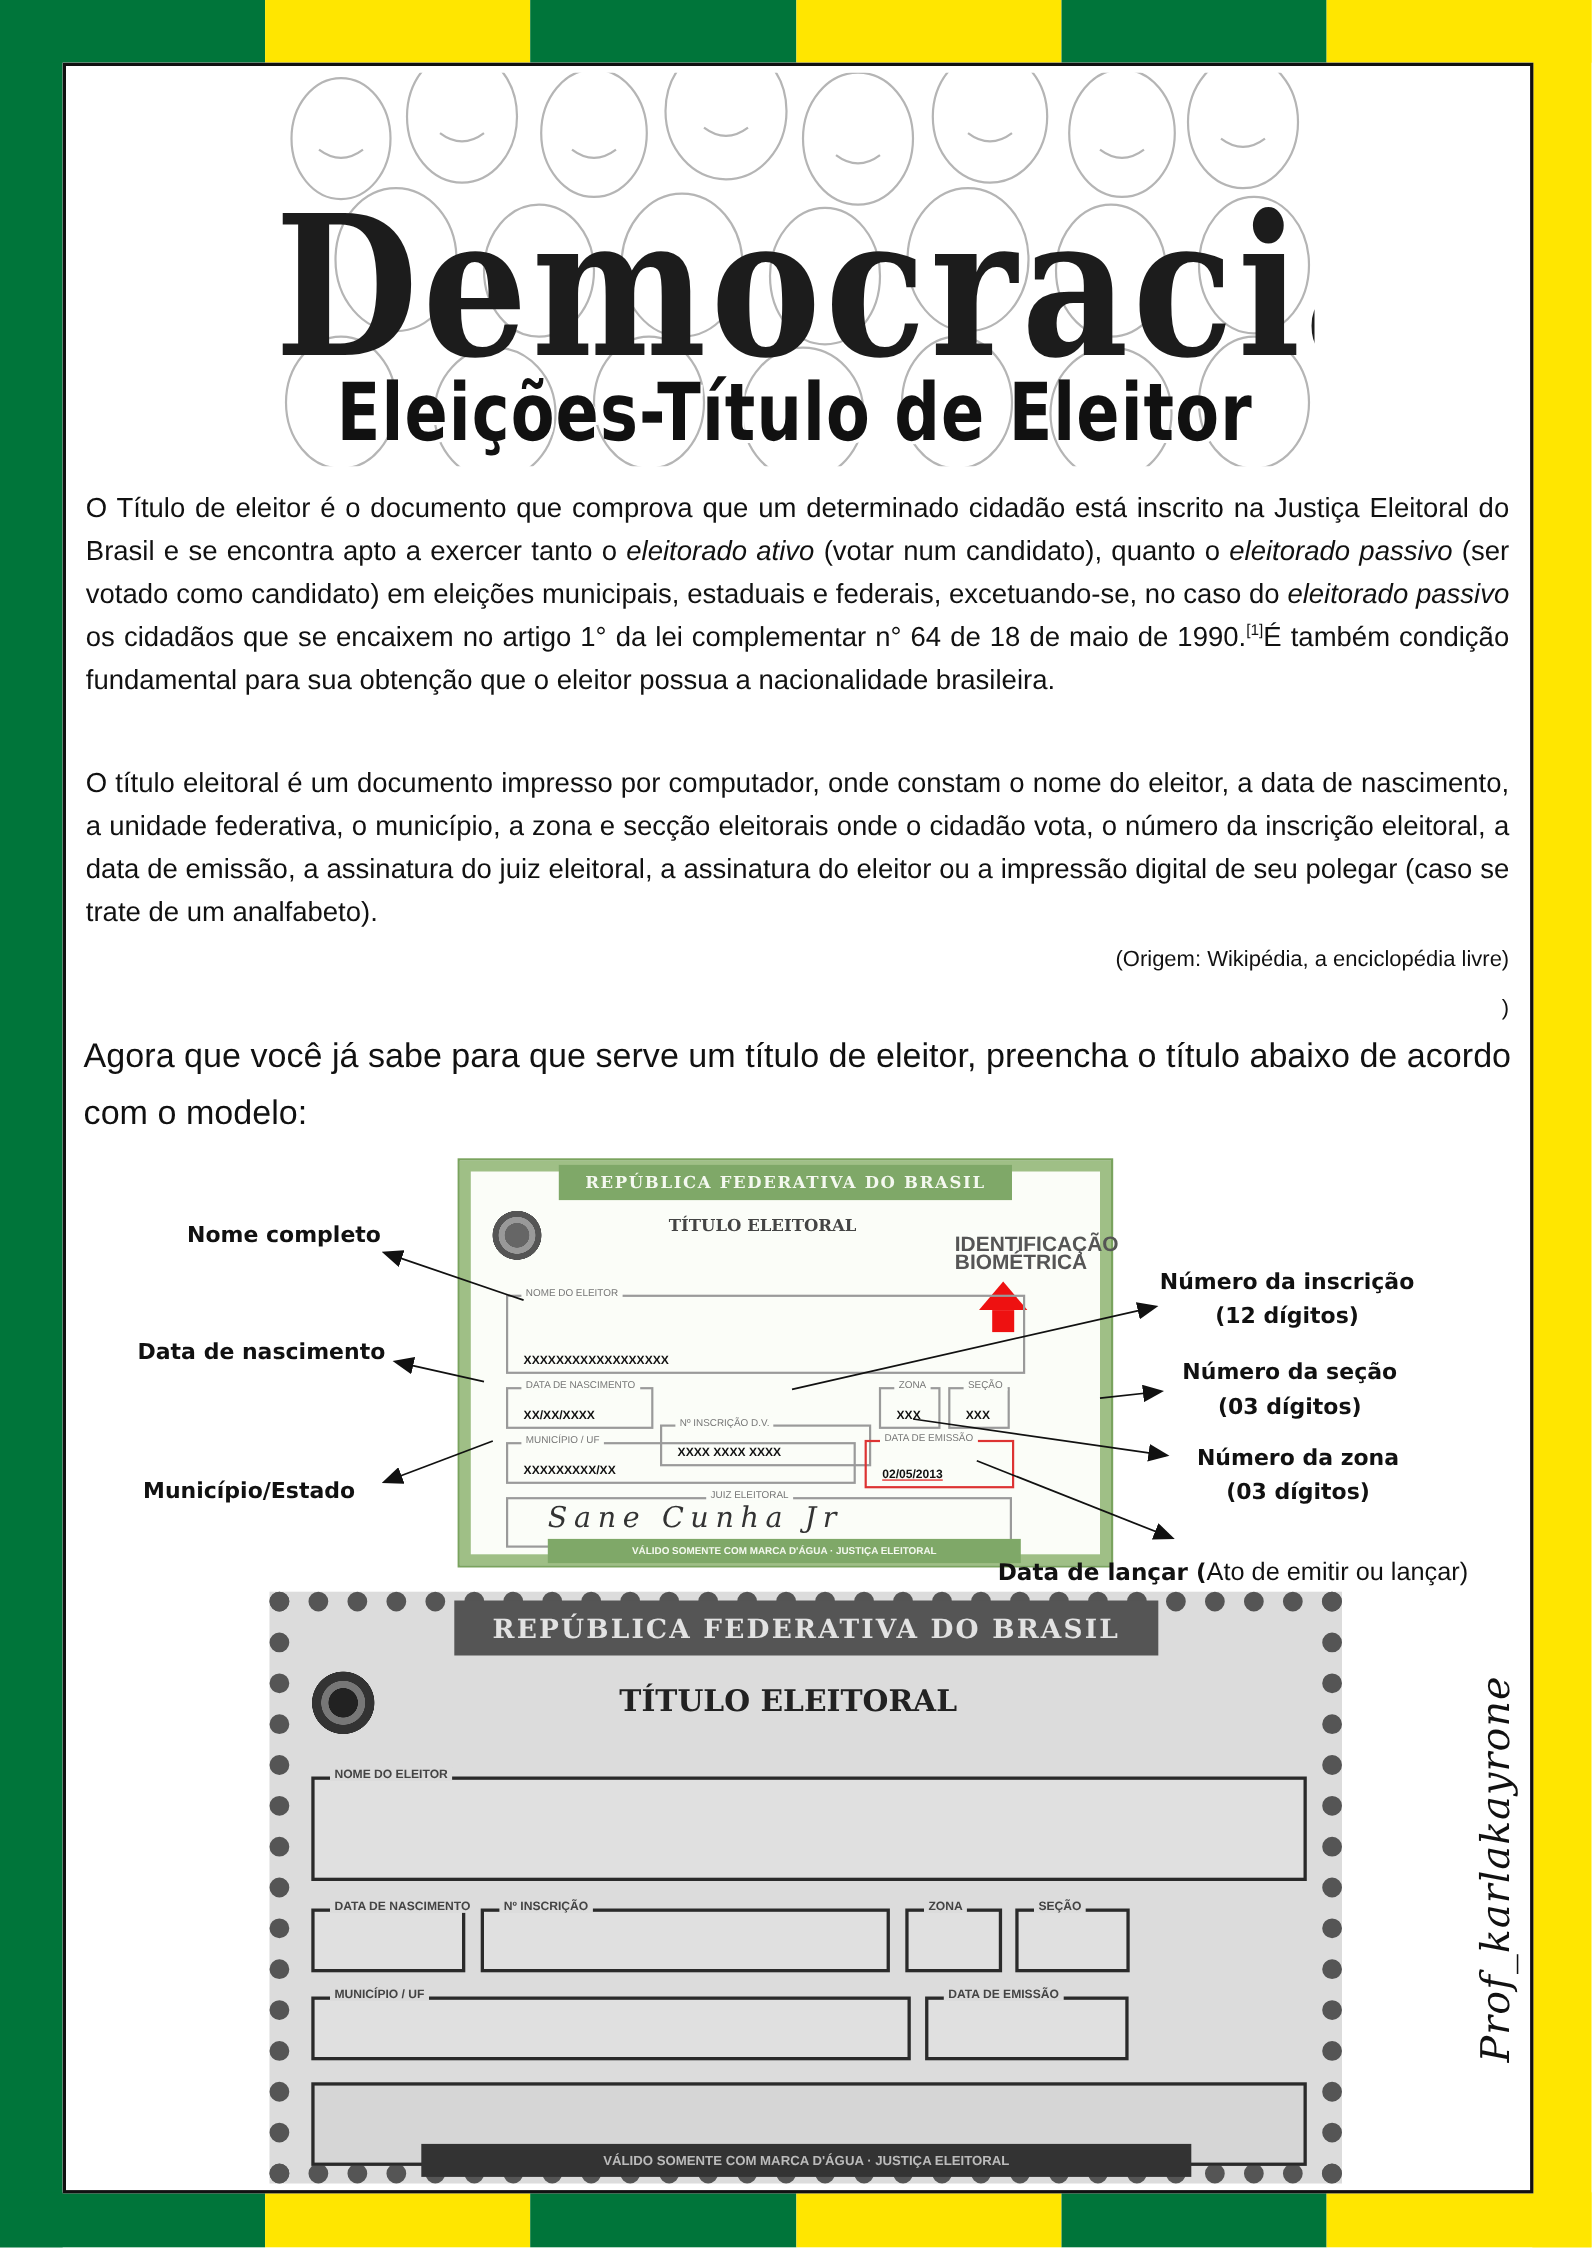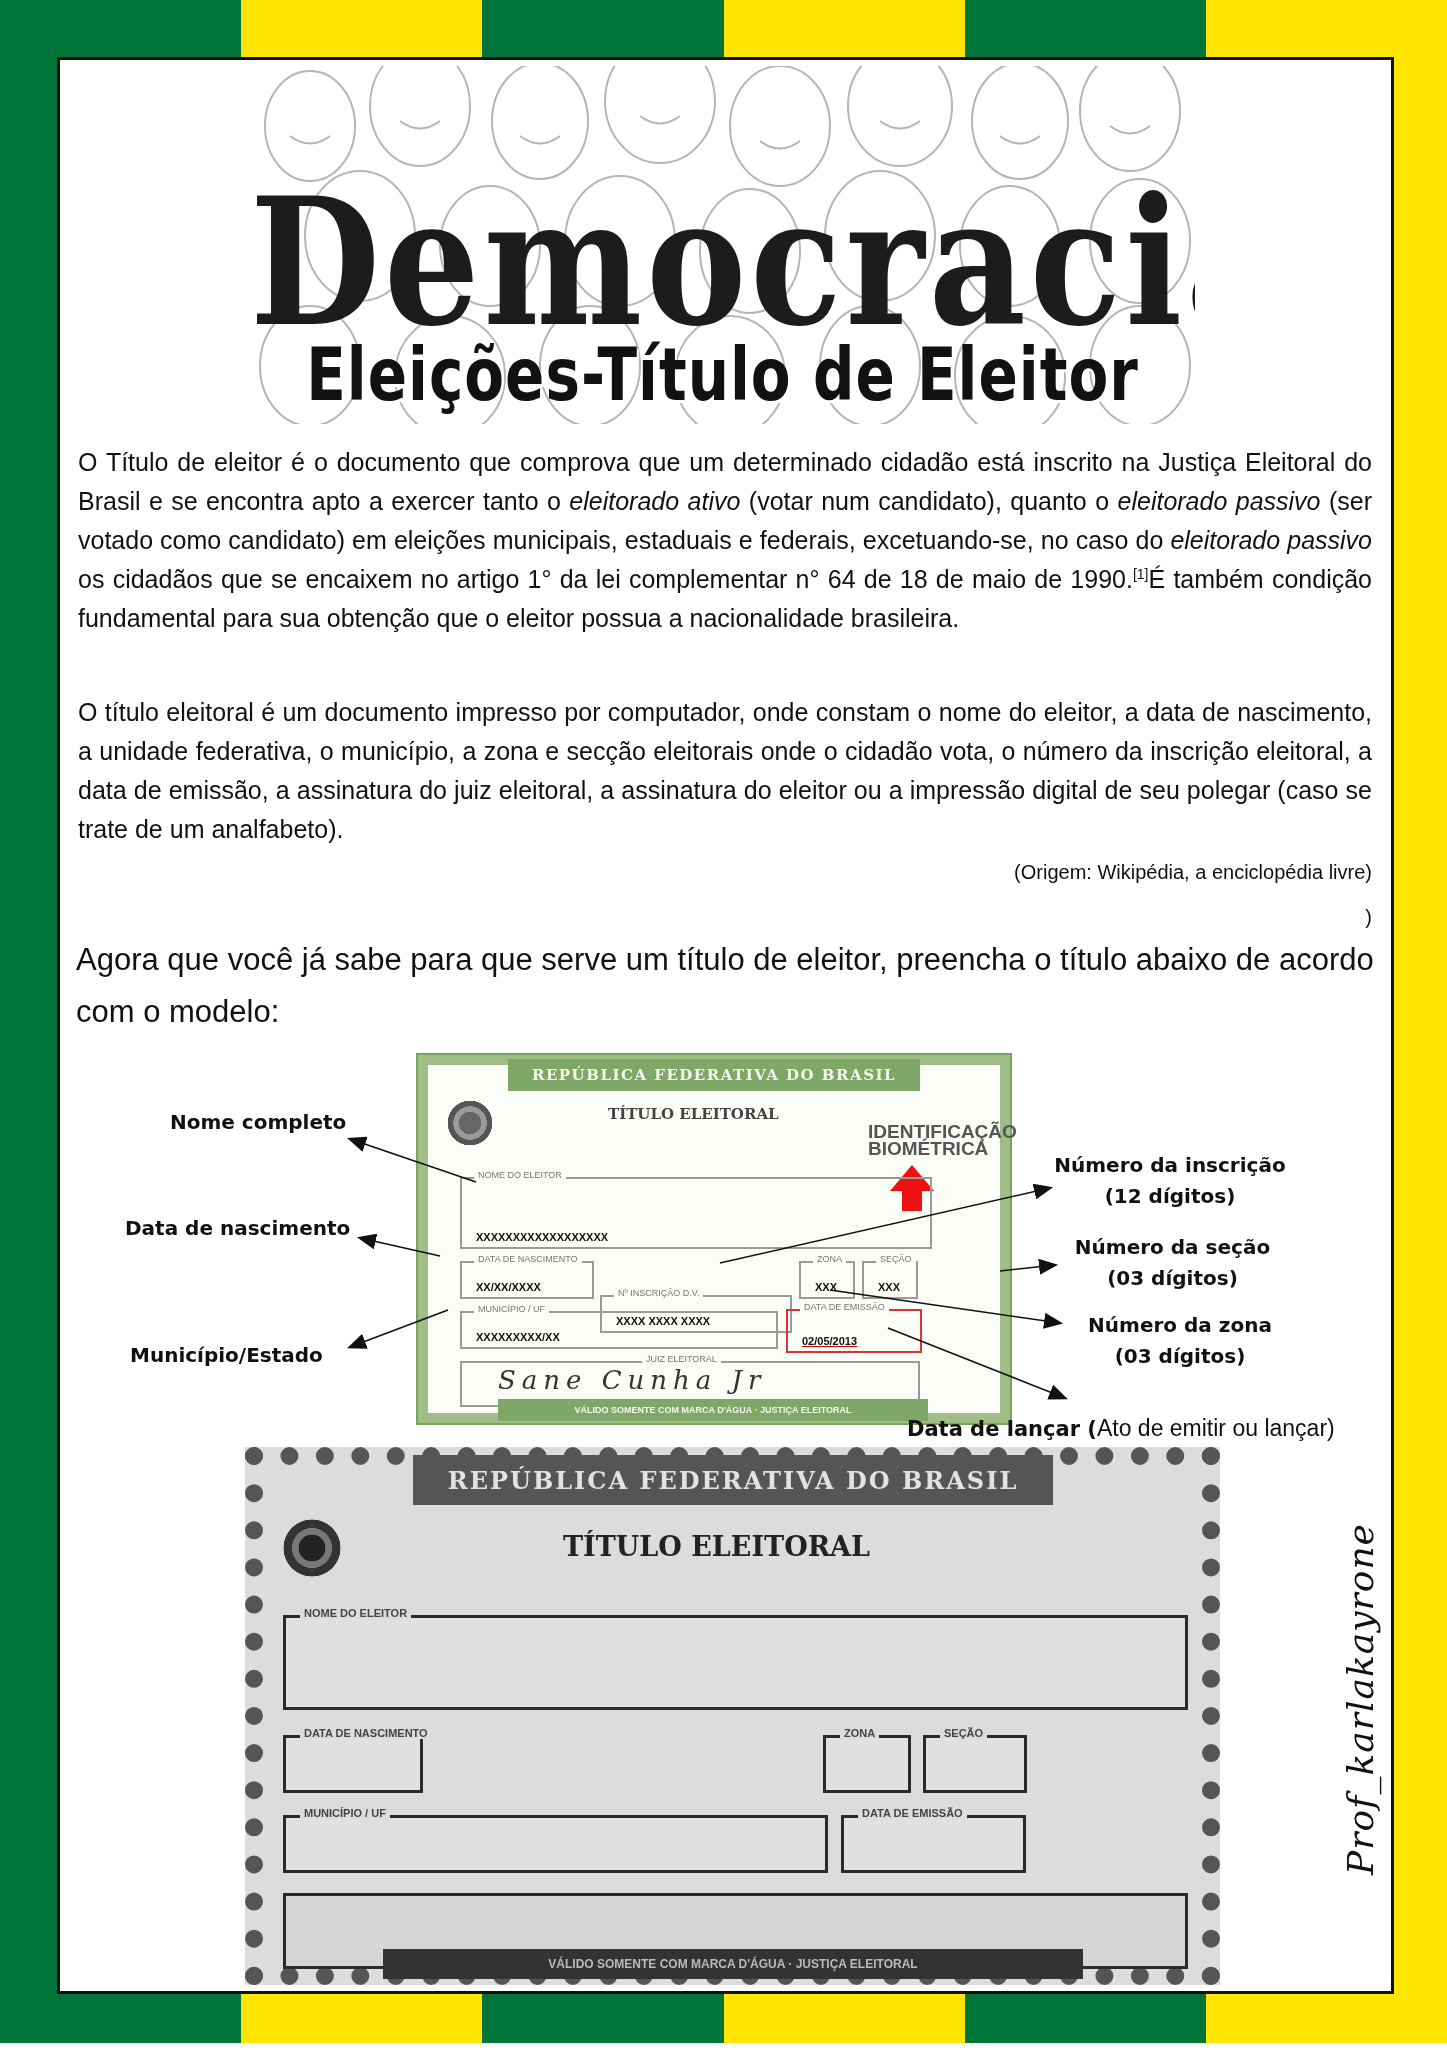--- a/index.html
+++ b/index.html
@@ -254,20 +254,23 @@
   <div class="banner">REPÚBLICA FEDERATIVA DO BRASIL</div>
   <div class="coat"></div>
   <div class="card-title">TÍTULO ELEITORAL</div>
 
   <div class="bfield b-nome">
     <span class="lbl">NOME DO ELEITOR</span>
   </div>
   <div class="bfield b-nasc">
     <span class="lbl">DATA DE NASCIMENTO</span>
   </div>
+  <div class="bfield b-insc">
+    <span class="lbl">Nº INSCRIÇÃO</span>
+  </div>
   <div class="bfield b-zona">
     <span class="lbl">ZONA</span>
   </div>
   <div class="bfield b-secao">
     <span class="lbl">SEÇÃO</span>
   </div>
   <div class="bfield b-mun">
     <span class="lbl">MUNICÍPIO / UF</span>
   </div>
   <div class="bfield b-emis">

